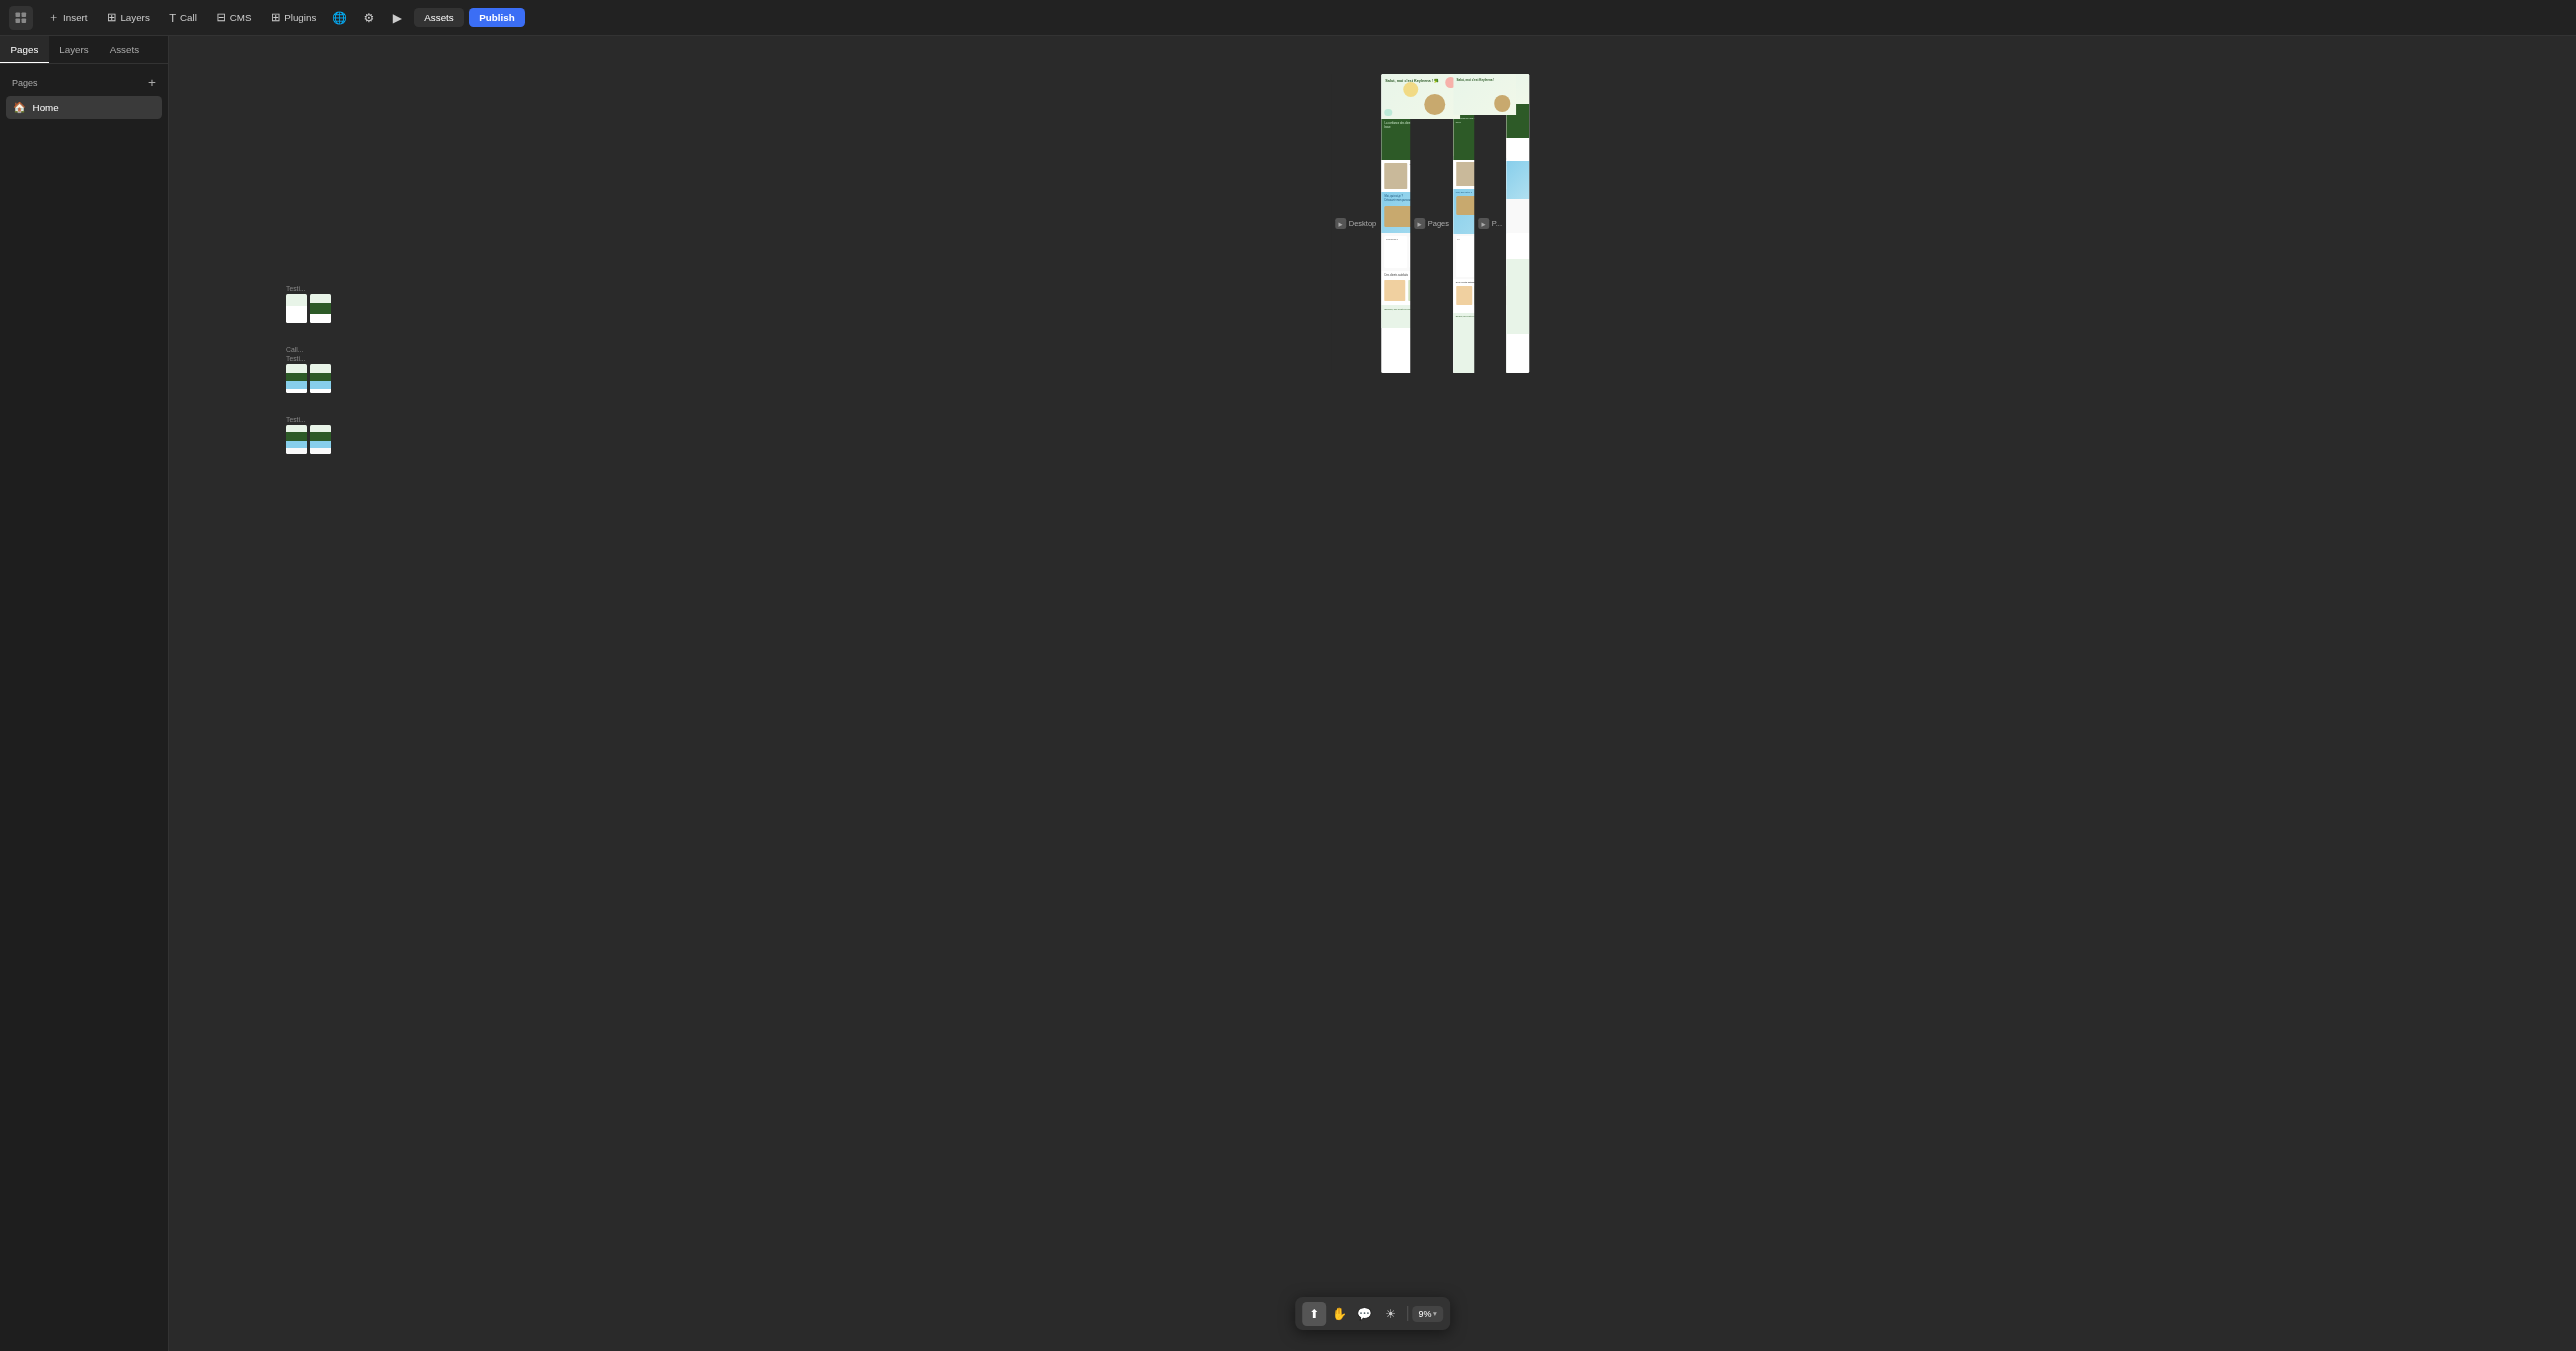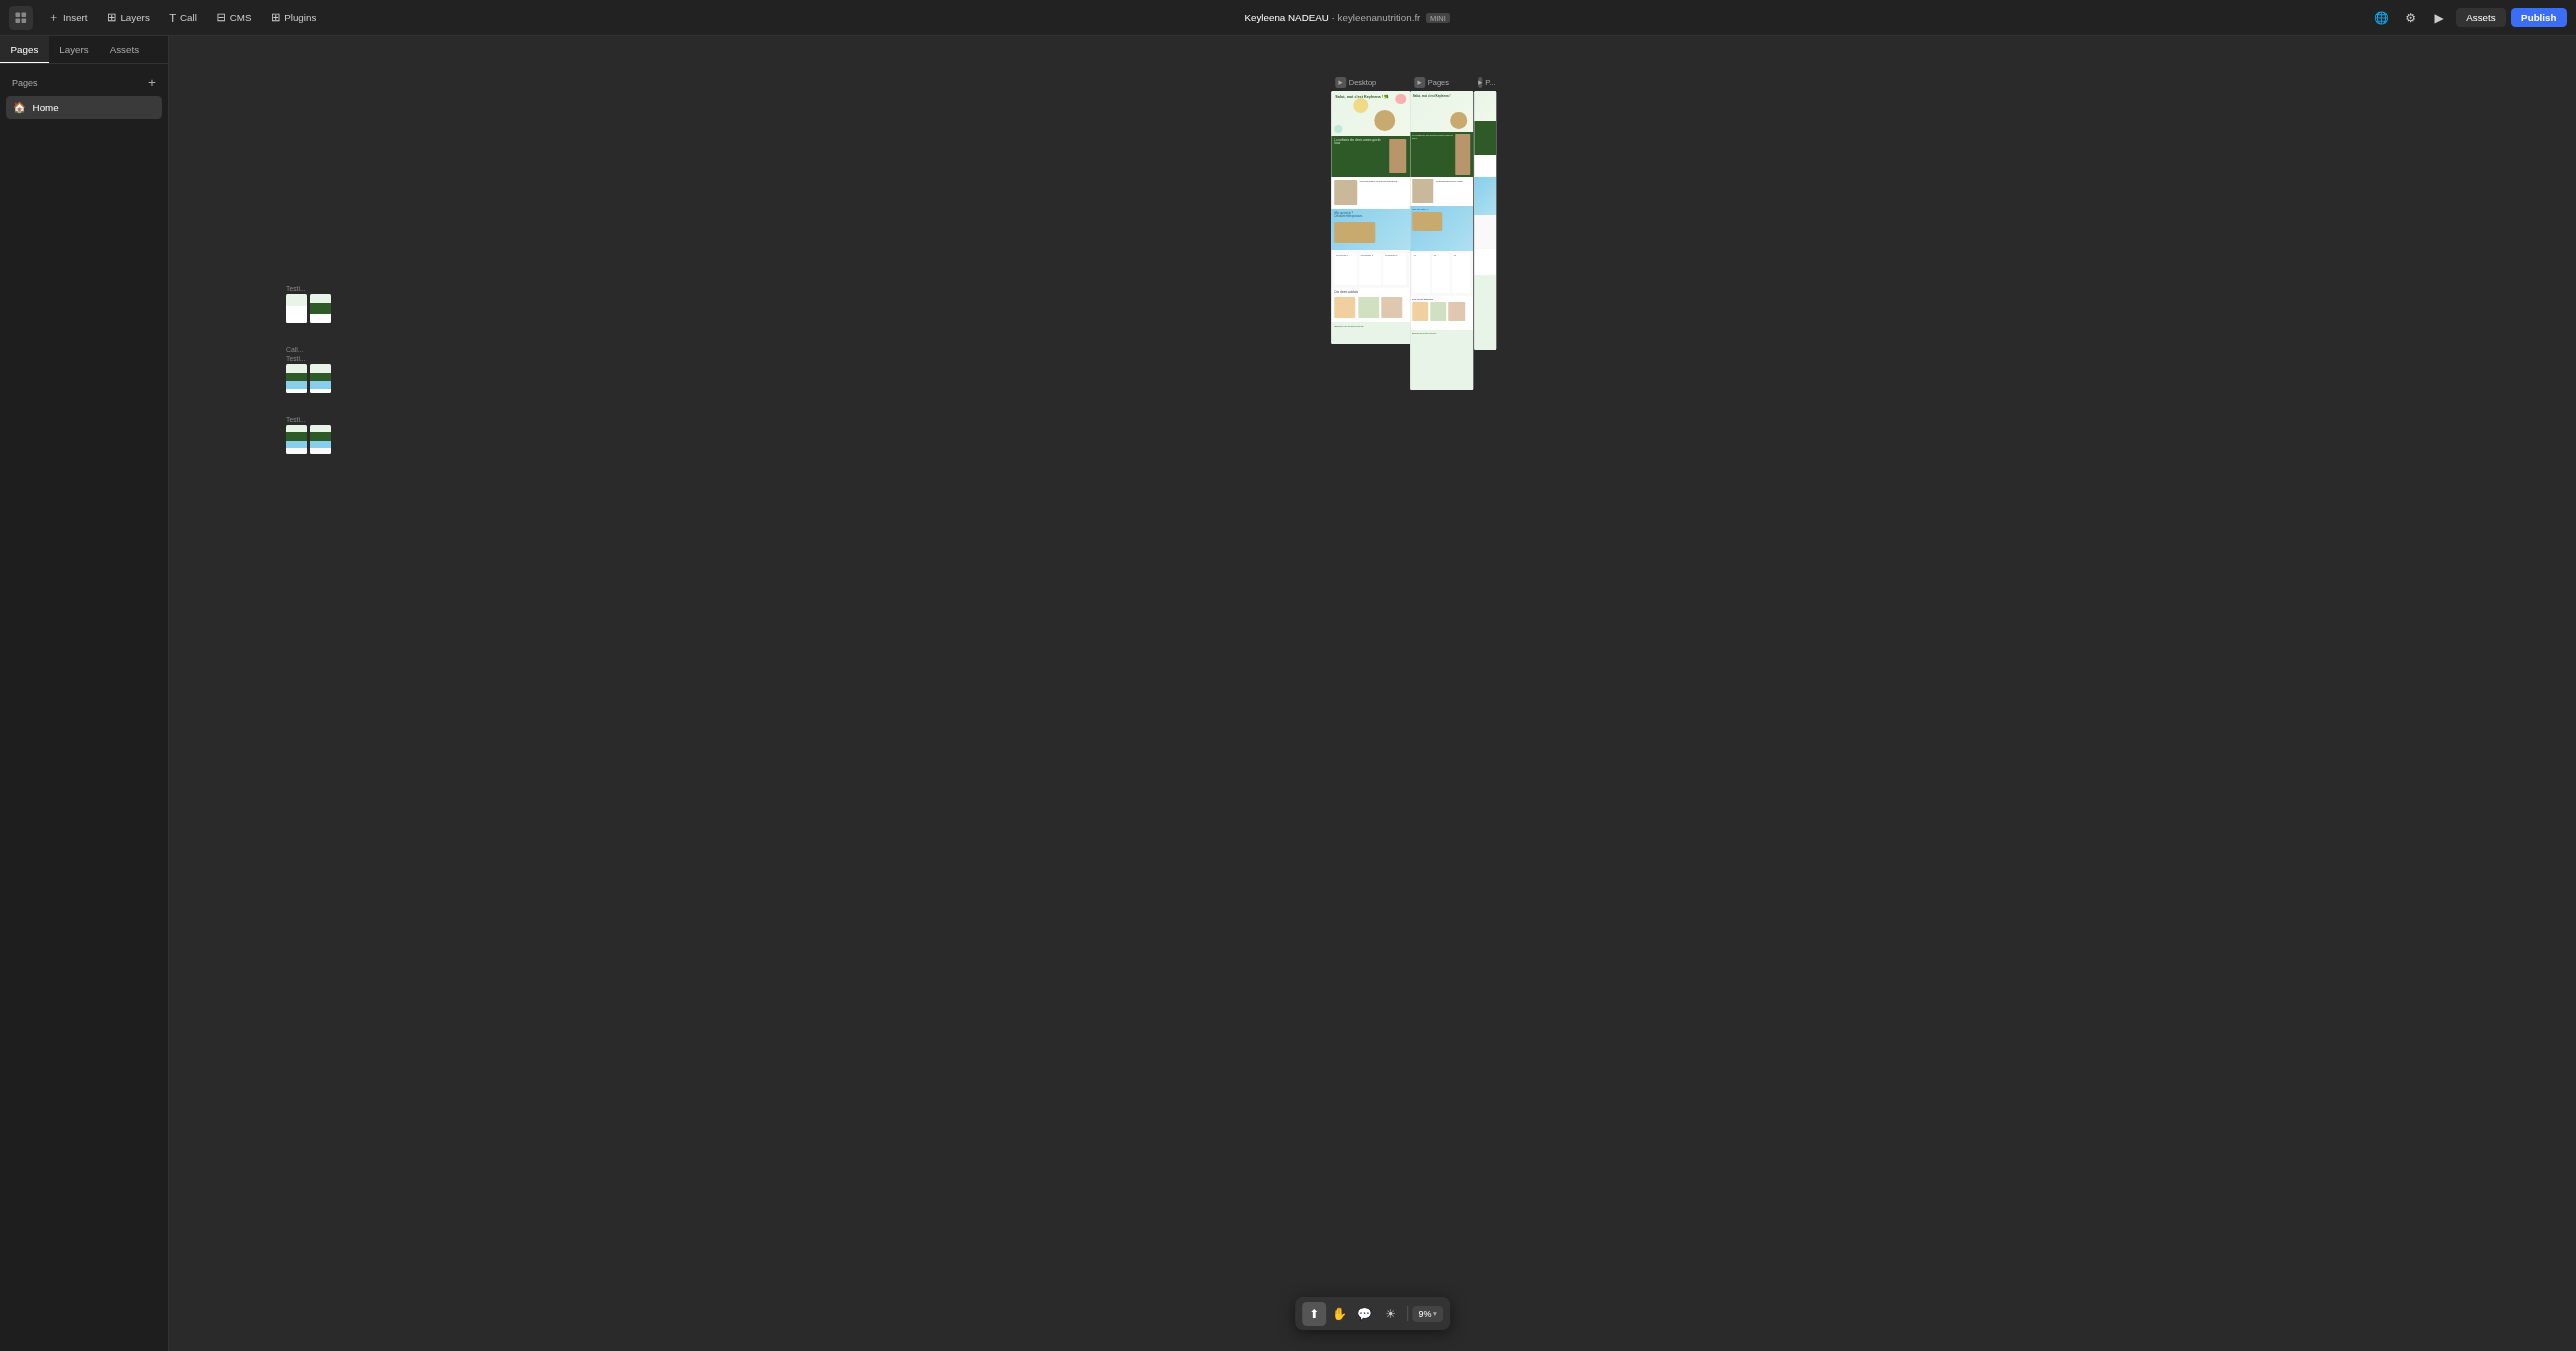--- a/index.html
+++ b/index.html
@@ -229,21 +229,21 @@
       position: absolute;
       left: 50%;
       top: 38px;
       transform: translateX(-25%);
       display: flex;
       gap: 0;
     }
 
     .preview-column {
       display: flex;
-      flex-direction: column;
+      flex-direction: row;
     }
 
     .preview-header {
       display: flex;
       align-items: center;
       gap: 3px;
       font-size: 7.5px;
       color: #aaa;
       padding: 3px 4.5px;
       background: #2a2a2a;
@@ -548,26 +548,20 @@
   <button class="topbar-btn">
     <span class="btn-icon">⊟</span>
     <span>CMS</span>
   </button>
 
   <button class="topbar-btn">
     <span class="btn-icon">⊞</span>
     <span>Plugins</span>
   </button>
 
-  <div class="topbar-center">
-    <span class="site-name">Keyleena NADEAU</span>
-    <span>·</span>
-    <span class="domain">keyleenanutrition.fr</span>
-    <span class="mini-badge">MINI</span>
-  </div>
 
   <div class="topbar-right">
     <button class="icon-btn">
       <span>🌐</span>
     </button>
     <button class="icon-btn">
       <span>⚙</span>
     </button>
     <button class="icon-btn">
       <span>▶</span>

